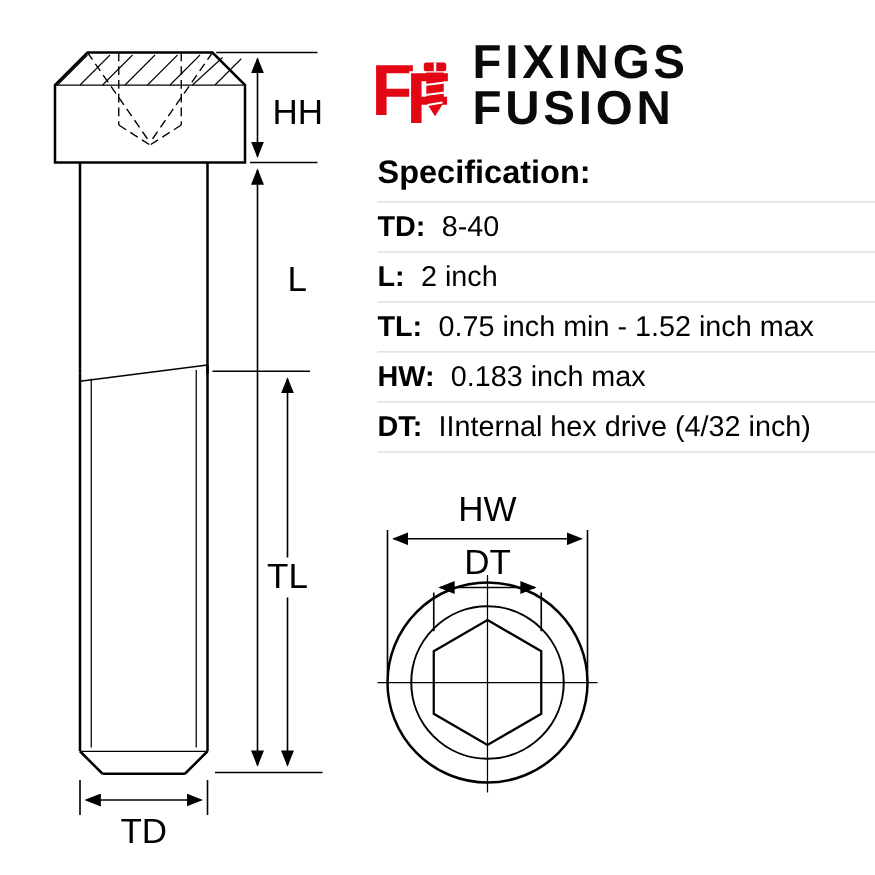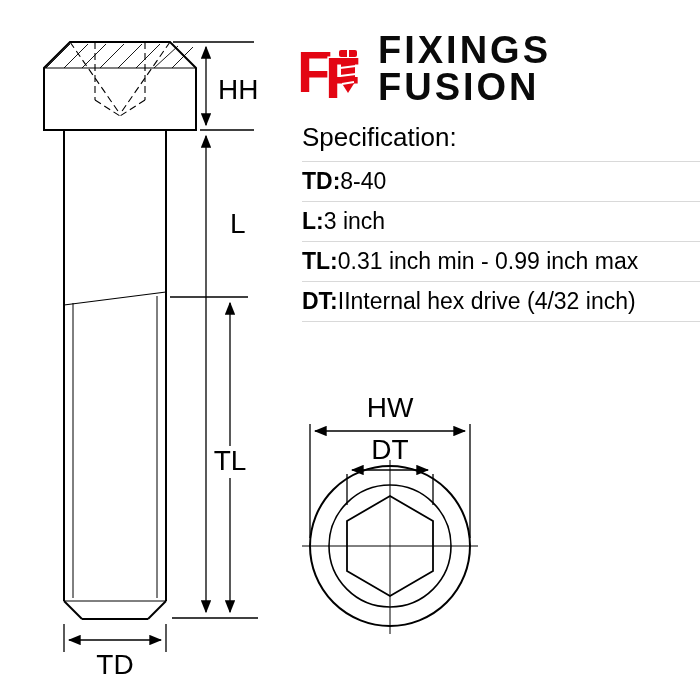--- a/index.html
+++ b/index.html
@@ -7,23 +7,23 @@
         font-family:"Liberation Sans",sans-serif;color:#000;}
   .drawing{position:absolute;left:0;top:0;}
   svg text{font-family:"Liberation Sans",sans-serif;fill:#000;}
   .dim-label{font-size:28px;}
   .mono-f{font-size:58px;font-weight:bold;fill:#e30613;}
   .mono-f2{stroke:#ffffff;stroke-width:3px;paint-order:stroke;}
   .logo{position:absolute;left:296px;top:30px;display:flex;align-items:flex-start;gap:8px;}
   .logo-text{padding-top:2px;}
   .logo-line{font-size:38px;font-weight:bold;letter-spacing:3px;line-height:37px;color:#0a0a0a;}
   .spec{position:absolute;left:302px;top:122px;width:398px;}
-  .spec-title{font-size:26px;font-weight:normal;padding-bottom:8px;border-bottom:1px solid #d9d9d9;}
+  .spec-title{font-size:26px;font-weight:bold;padding-bottom:8px;border-bottom:1px solid #d9d9d9;}
   .spec-row{font-size:23px;padding:6px 0 6px;border-bottom:1px solid #d9d9d9;white-space:nowrap;}
-  .spec-label{font-weight:bold;margin-right:0;}
+  .spec-label{font-weight:bold;margin-right:13px;}
 </style>
 </head>
 <body>
 
 <div class="page">
 
   <svg class="drawing" width="700" height="700" viewBox="0 0 700 700">
     <defs>
       <marker id="arrow" viewBox="0 0 10 8" refX="9" refY="4" markerWidth="10" markerHeight="8" orient="auto-start-reverse">
         <path d="M0 0 L10 4 L0 8 Z" fill="#000"></path>
@@ -121,23 +121,26 @@
     </div>
   </div>
 
   <div class="spec">
     <div class="spec-title">Specification:</div>
 
     <div class="spec-row">
       <span class="spec-label">TD:</span><span class="spec-value">8-40</span>
     </div>
     <div class="spec-row">
-      <span class="spec-label">L:</span><span class="spec-value">3 inch</span>
+      <span class="spec-label">L:</span><span class="spec-value">2 inch</span>
     </div>
     <div class="spec-row">
-      <span class="spec-label">TL:</span><span class="spec-value">0.31 inch min - 0.99 inch max</span>
+      <span class="spec-label">TL:</span><span class="spec-value">0.75 inch min - 1.52 inch max</span>
+    </div>
+    <div class="spec-row">
+      <span class="spec-label">HW:</span><span class="spec-value">0.183 inch max</span>
     </div>
     <div class="spec-row">
       <span class="spec-label">DT:</span><span class="spec-value">IInternal hex drive (4/32 inch)</span>
     </div>
   </div>
 
 </div>
 
 </body></html>

